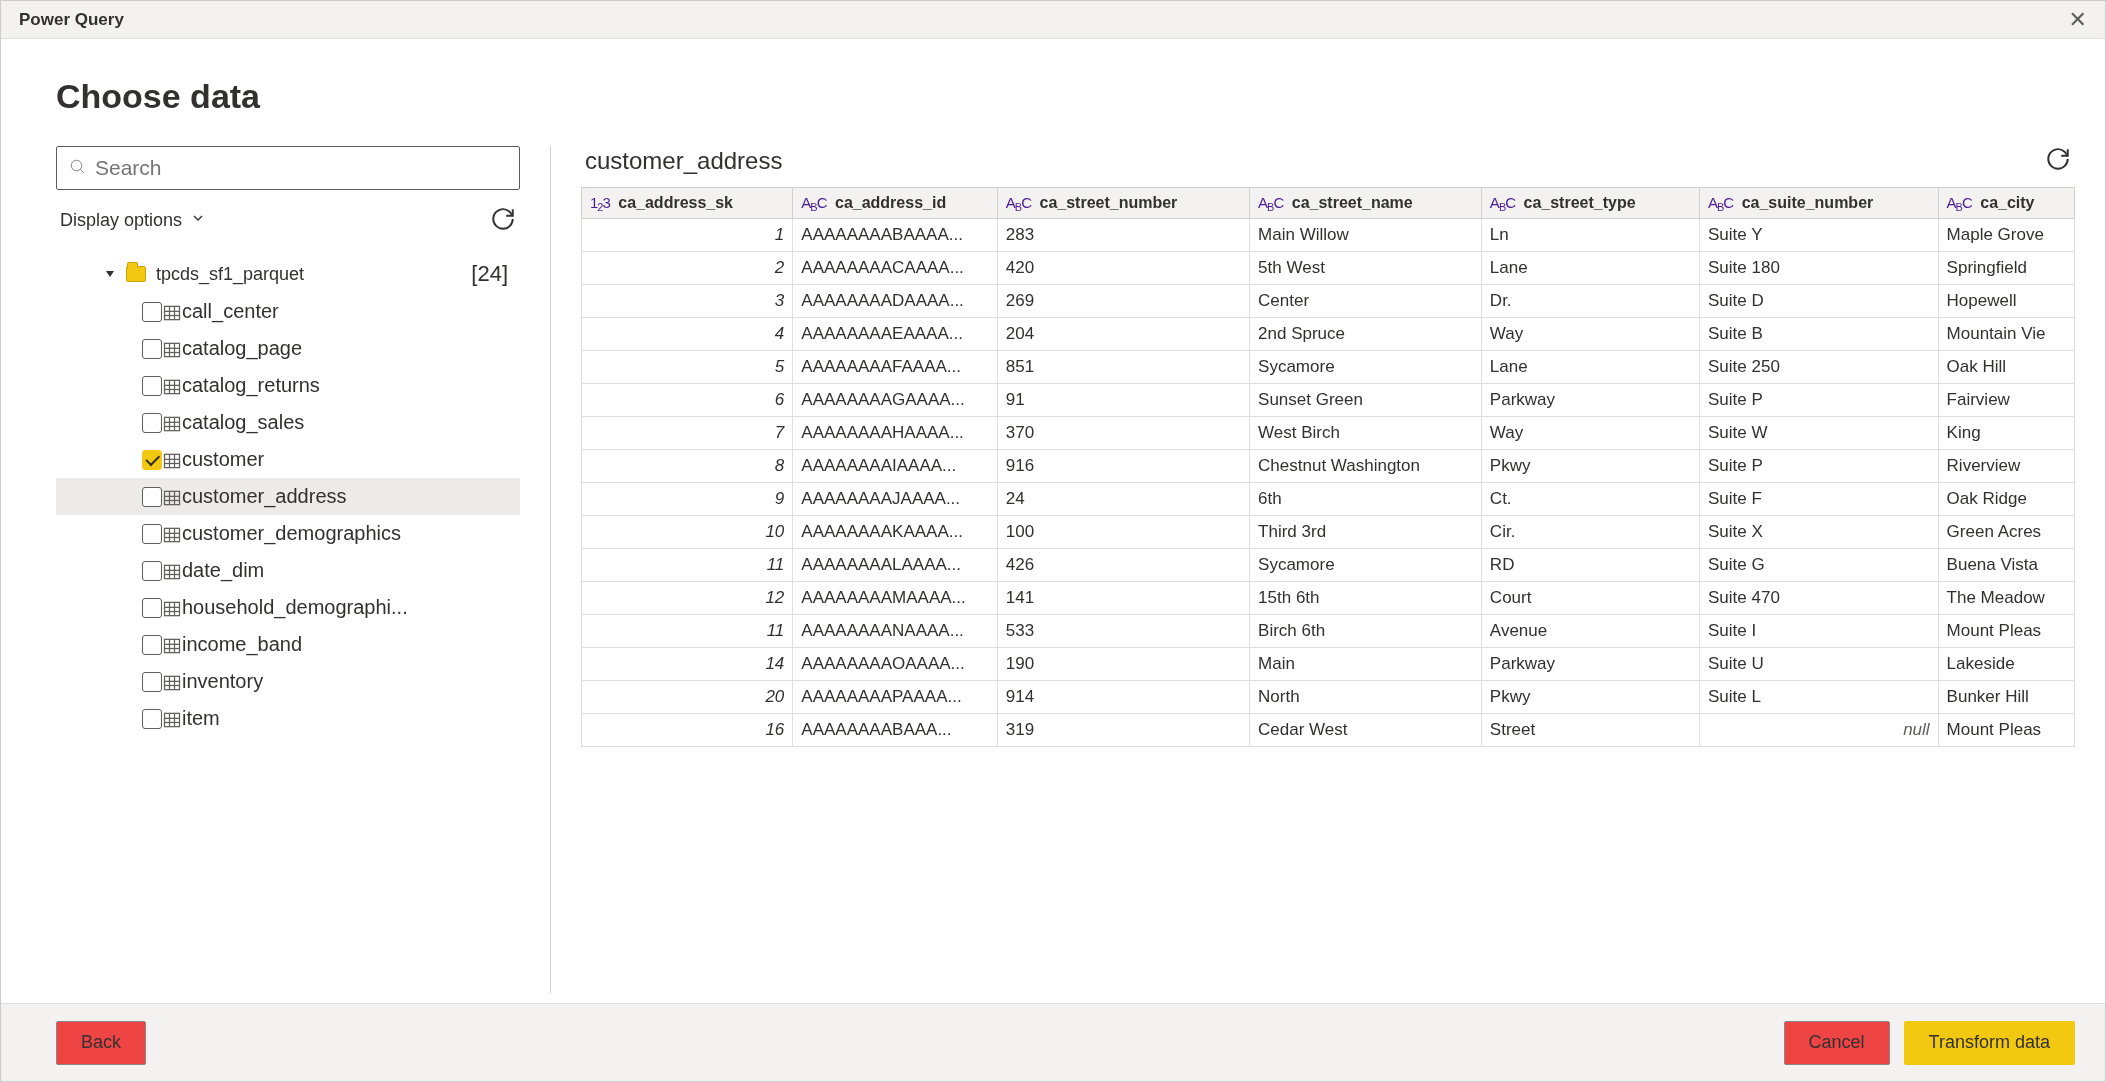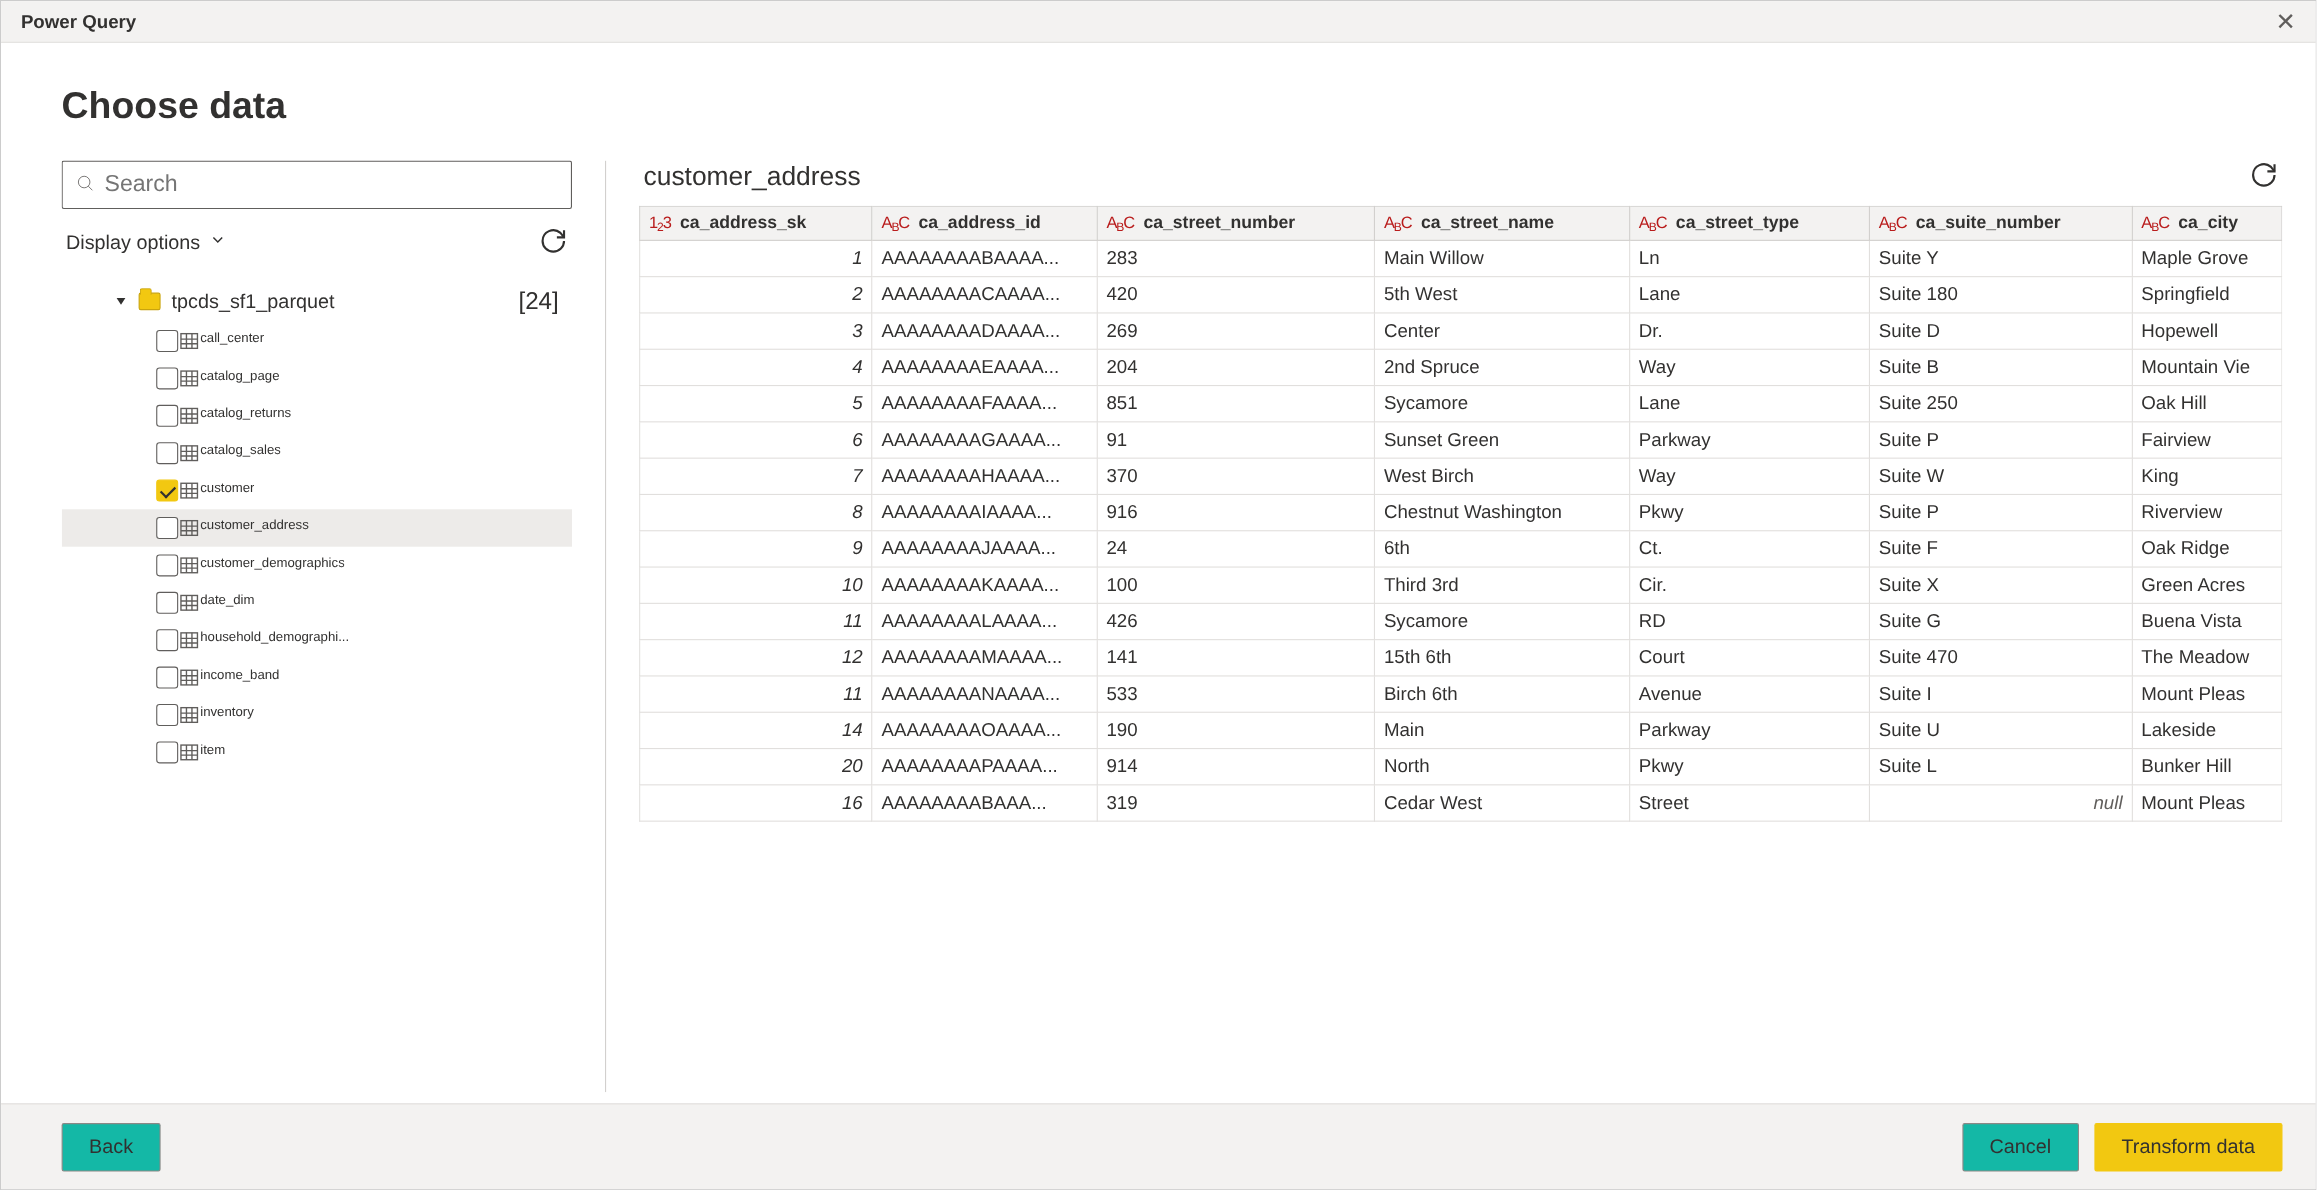--- a/index.html
+++ b/index.html
@@ -17,43 +17,43 @@
   .search-box input { border:none; outline:none; font-size:21px; flex:1; background:transparent; color:#605e5c;}
   .display-row { display:flex; align-items:center; justify-content:space-between; margin-top:16px; padding:0 4px; }
   .display-options { display:flex; align-items:center; gap:8px; font-size:18px; cursor:pointer; }
   .refresh-btn { cursor:pointer; }
   .refresh-btn svg { width:26px; height:26px; stroke:#323130; fill:none; stroke-width:1.8;}
   .tree { margin-top:20px; overflow-y:auto; flex:1; }
   .tree-folder { display:flex; align-items:center; gap:10px; padding:6px 6px 6px 48px; font-size:18px; }
   .folder-icon { width:20px; height:16px; background:#f2c811; border:1px solid #c9a40e; border-radius:2px; position:relative;}
   .folder-icon::before{ content:''; position:absolute; top:-5px; left:0; width:9px; height:5px; background:#f2c811; border:1px solid #c9a40e; border-bottom:none; border-radius:2px 2px 0 0;}
   .folder-count { margin-left:auto; color:#323130; font-size:22px; padding-right:6px;}
-  .tree-item { display:flex; padding:7px 6px 7px 86px; font-size:12px; cursor:pointer;}
+  .tree-item { display:flex; align-items:center; padding:7px 6px 7px 86px; font-size:20px; cursor:pointer;}
   .tree-item.selected { background:#edebe9; }
   .cbox { width:20px; height:20px; border:1.5px solid #605e5c; border-radius:3px; flex-shrink:0; display:flex; align-items:center; justify-content:center; background:#fff;}
   .cbox.checked { background:#f2c811; border-color:#f2c811; }
   .cbox.checked::after { content:''; width:6px; height:11px; border:solid #323130; border-width:0 2.5px 2.5px 0; transform:rotate(45deg) translateY(-1px);}
   .table-icon { width:20px; height:18px; flex-shrink:0;}
   .table-icon svg { stroke:#605e5c; fill:none; stroke-width:1.5;}
   .tree-item-label { white-space:nowrap; overflow:hidden; text-overflow:ellipsis; }
   .chev { display:inline-block; }
   .main { flex:1; display:flex; flex-direction:column; overflow:hidden; padding-left:20px;}
   .preview-header { display:flex; align-items:center; justify-content:space-between; padding:0 4px 12px 4px;}
   .preview-title { font-size:24px; color:#323130;}
   .grid-wrap { flex:1; overflow:auto; }
   table.grid { border-collapse:collapse; width:100%; table-layout:fixed;}
   table.grid th { background:#f3f2f1; border:1px solid #d2d0ce; padding:6px 8px; text-align:left; font-size:16px; font-weight:700; white-space:nowrap; }
-  table.grid th .coltype { font-weight:400; color:#b91c1c; font-size:15px; margin-right:4px; letter-spacing:-1px; display:inline-flex; align-items:baseline;}
+  table.grid th .coltype { font-weight:400; color:#4c1d95; font-size:15px; margin-right:4px; letter-spacing:-1px; display:inline-flex; align-items:baseline;}
   table.grid th .coltype .sub { font-size:11px; position:relative; top:3px;}
   table.grid td { border:1px solid #e1dfdd; padding:6px 8px; font-size:17px; white-space:nowrap; overflow:hidden; text-overflow:ellipsis;}
   table.grid td.num { text-align:right; font-style:italic; color:#323130;}
   table.grid td.nullcell { text-align:right; font-style:italic; color:#605e5c;}
   .footer { background:#f3f2f1; border-top:1px solid #e1dfdd; height:78px; display:flex; align-items:center; padding:0 30px 0 55px; gap:14px;}
   .footer .spacer { flex:1; }
-  .btn { height:44px; padding:0 24px; font-size:18px; border-radius:2px; cursor:pointer; display:flex; align-items:center; justify-content:center; border:1px solid #8a8886; background:#14b8a6;}
+  .btn { height:44px; padding:0 24px; font-size:18px; border-radius:2px; cursor:pointer; display:flex; align-items:center; justify-content:center; border:1px solid #8a8886; background:#ef4444;}
   .btn-primary { background:#f2c811; border-color:#f2c811; font-weight:400;}
   col.c1{width:155px;} col.c2{width:150px;} col.c3{width:185px;} col.c4{width:170px;} col.c5{width:160px;} col.c6{width:175px;} col.c7{width:100px;}
 </style>
 </head>
 <body>
 
 <div class="window">
 
   <div class="titlebar">
     <div class="title">Power Query</div>

